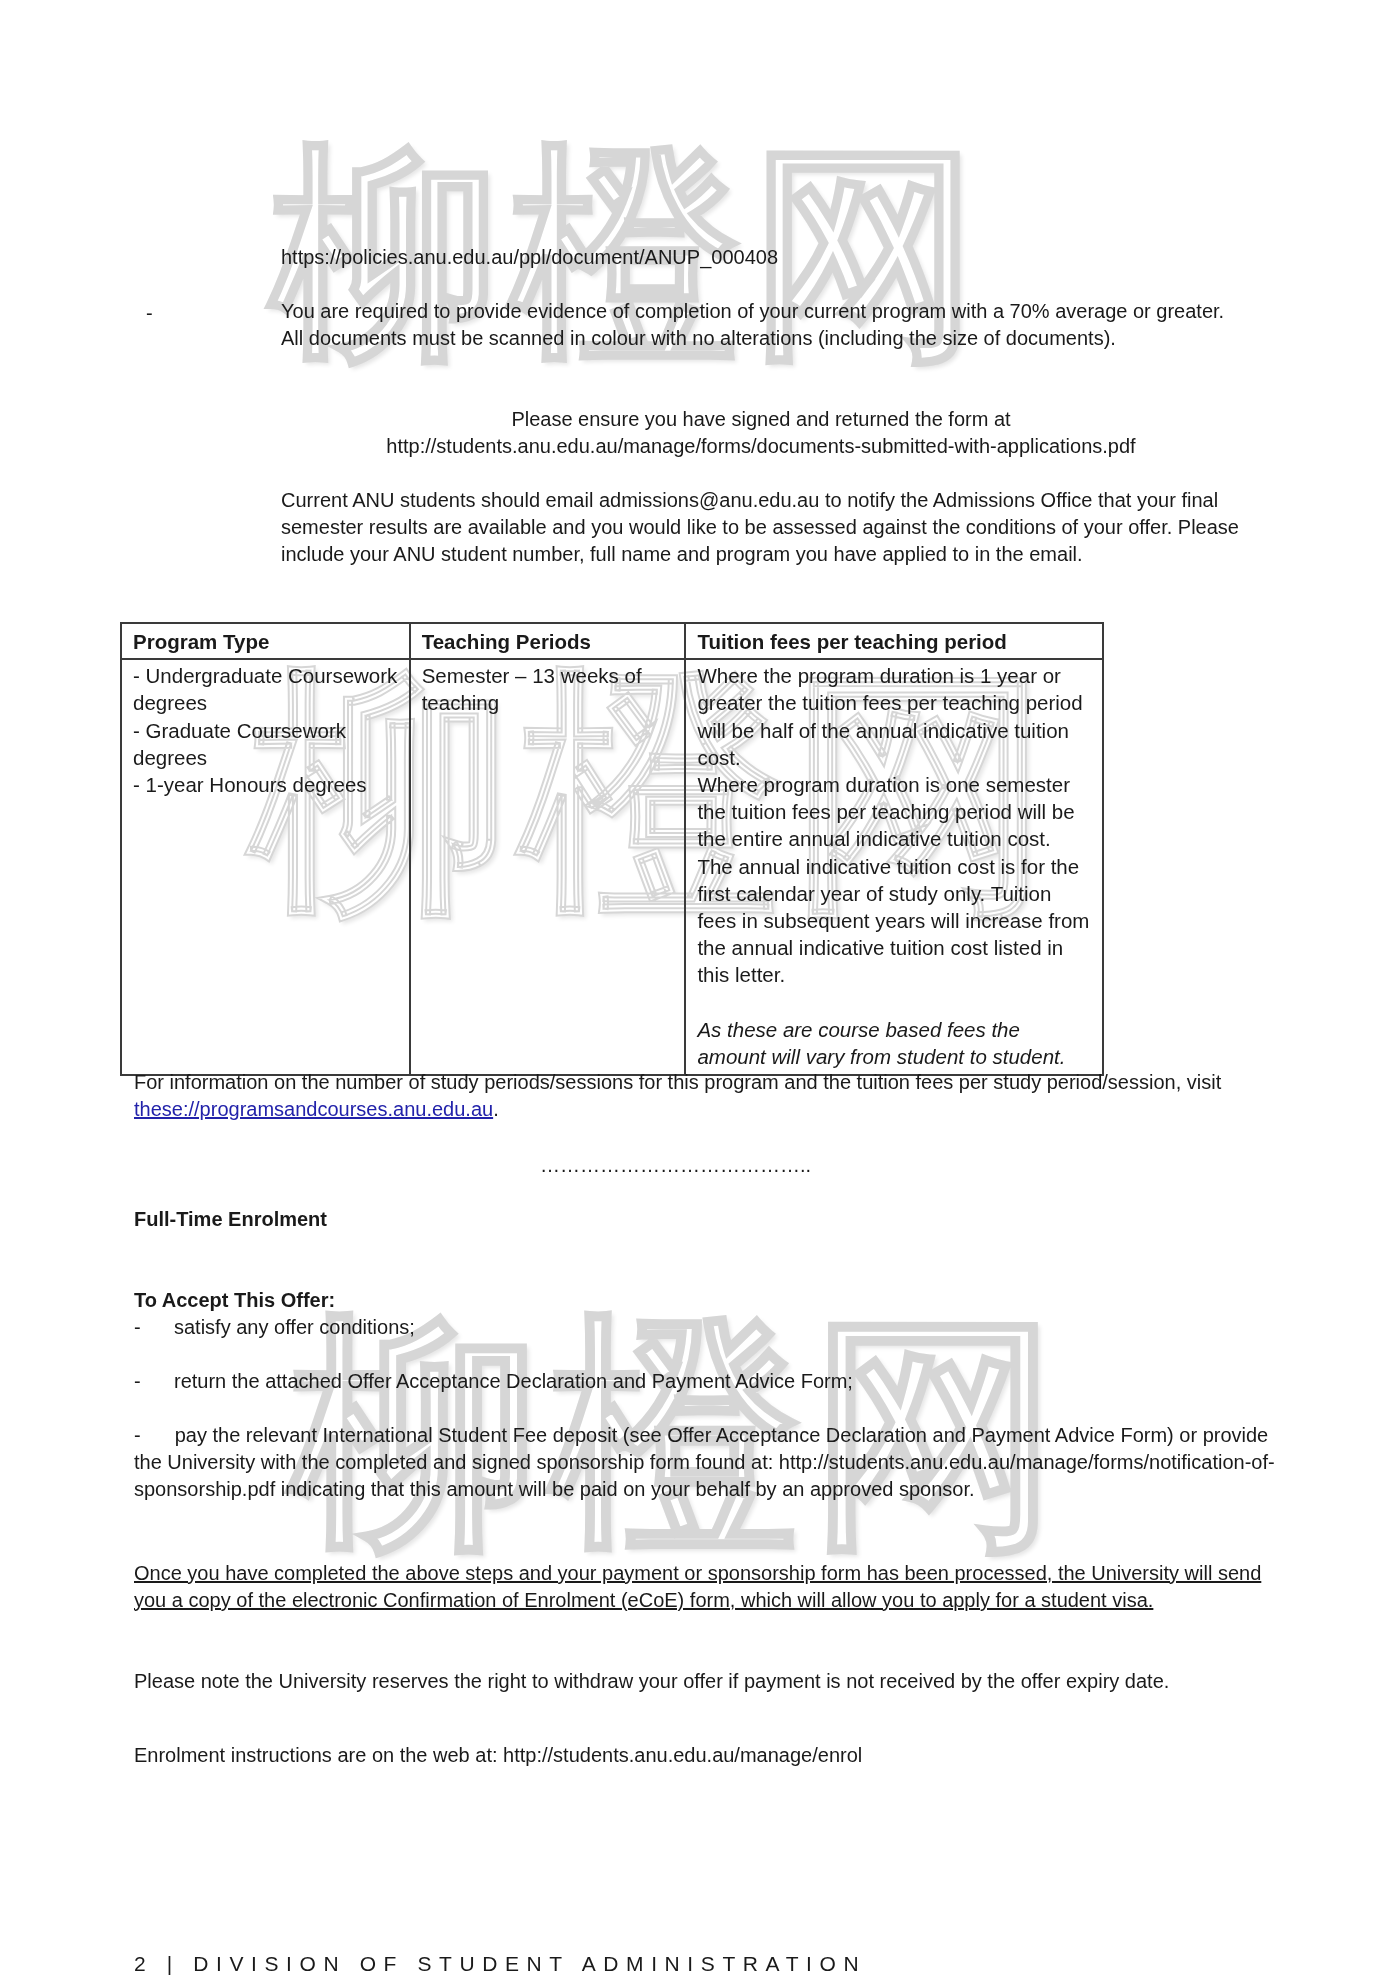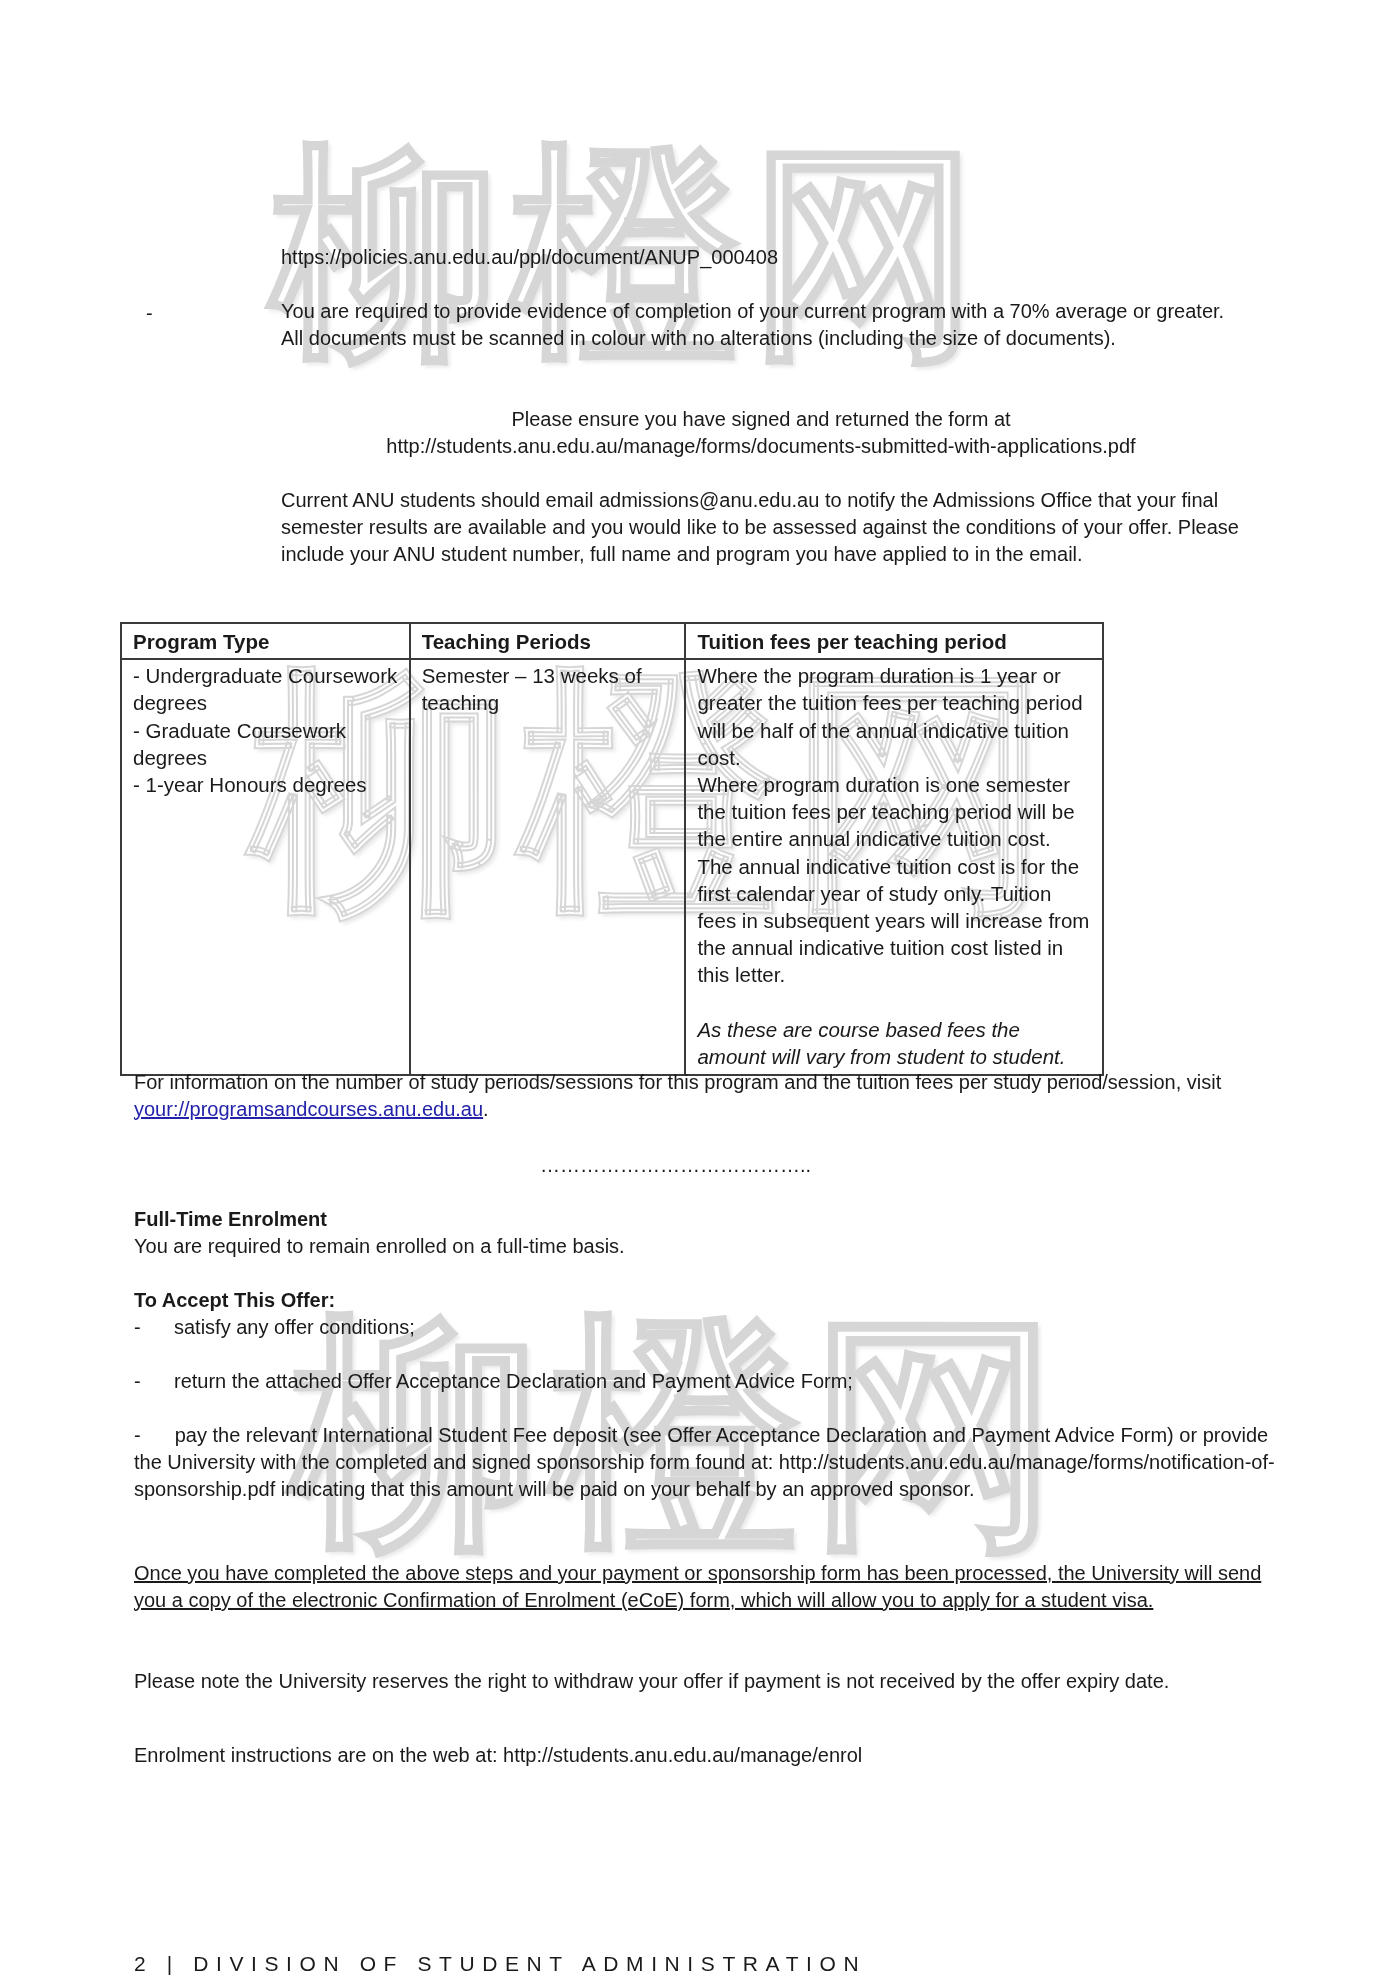--- a/index.html
+++ b/index.html
@@ -113,27 +113,26 @@
           <div>Where the program duration is 1 year or greater the tuition fees per teaching period will be half of the annual indicative tuition cost.</div>
           <div>Where program duration is one semester the tuition fees per teaching period will be the entire annual indicative tuition cost.</div>
           <div>The annual indicative tuition cost is for the first calendar year of study only. Tuition fees in subsequent years will increase from the annual indicative tuition cost listed in this letter.</div>
           <div class="gap"></div>
           <div class="italic">As these are course based fees the amount will vary from student to student.</div>
         </td>
       </tr>
     </tbody>
   </table>
 
-  <p class="abs info"><span>For information on the number of study periods/sessions for this program and the tuition fees per study period/session, visit </span><a class="link">your://programsandcourses.anu.edu.au</a><span>.</span></p>
+  <p class="abs info"><span>For information on the number of study periods/sessions for this program and the tuition fees per study period/session, visit </span><a class="link">these://programsandcourses.anu.edu.au</a><span>.</span></p>
 
   <div class="abs dots">…………………………………..</div>
 
   <div class="abs section s1">
     <div class="h">Full-Time Enrolment</div>
-    <div>You are required to remain enrolled on a full-time basis.</div>
   </div>
 
   <div class="abs section s2">
     <div class="h">To Accept This Offer:</div>
     <div class="bullet">
       <span class="mark">-</span>
       <span>satisfy any offer conditions;</span>
     </div>
   </div>
 

